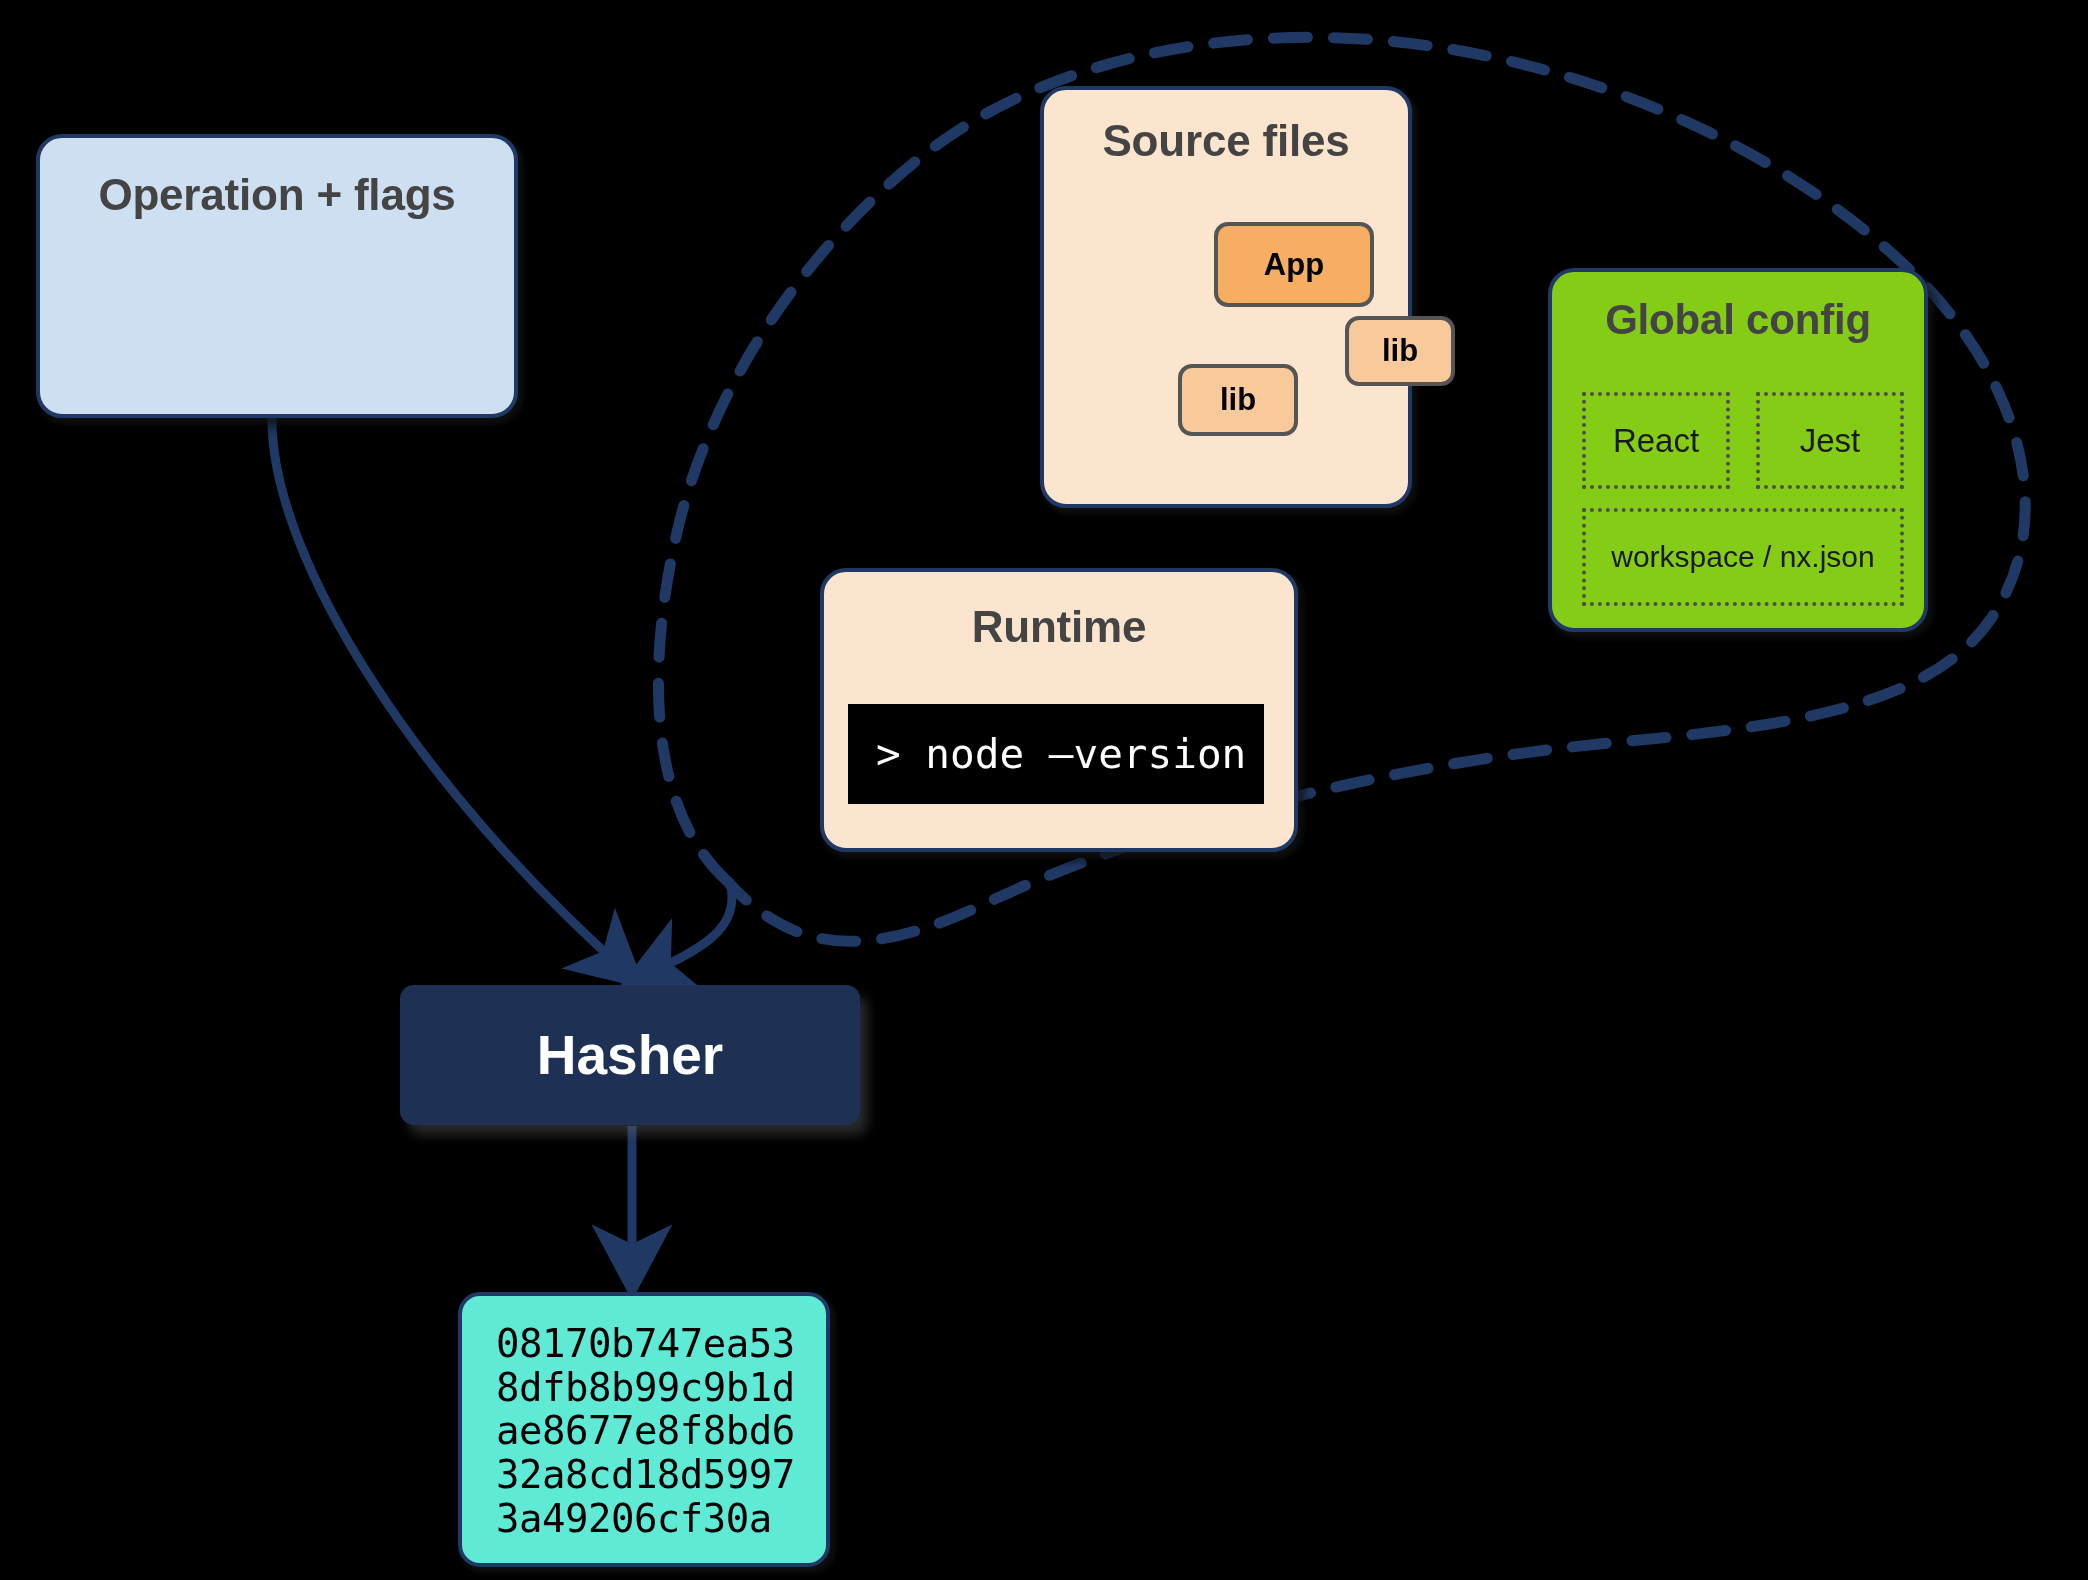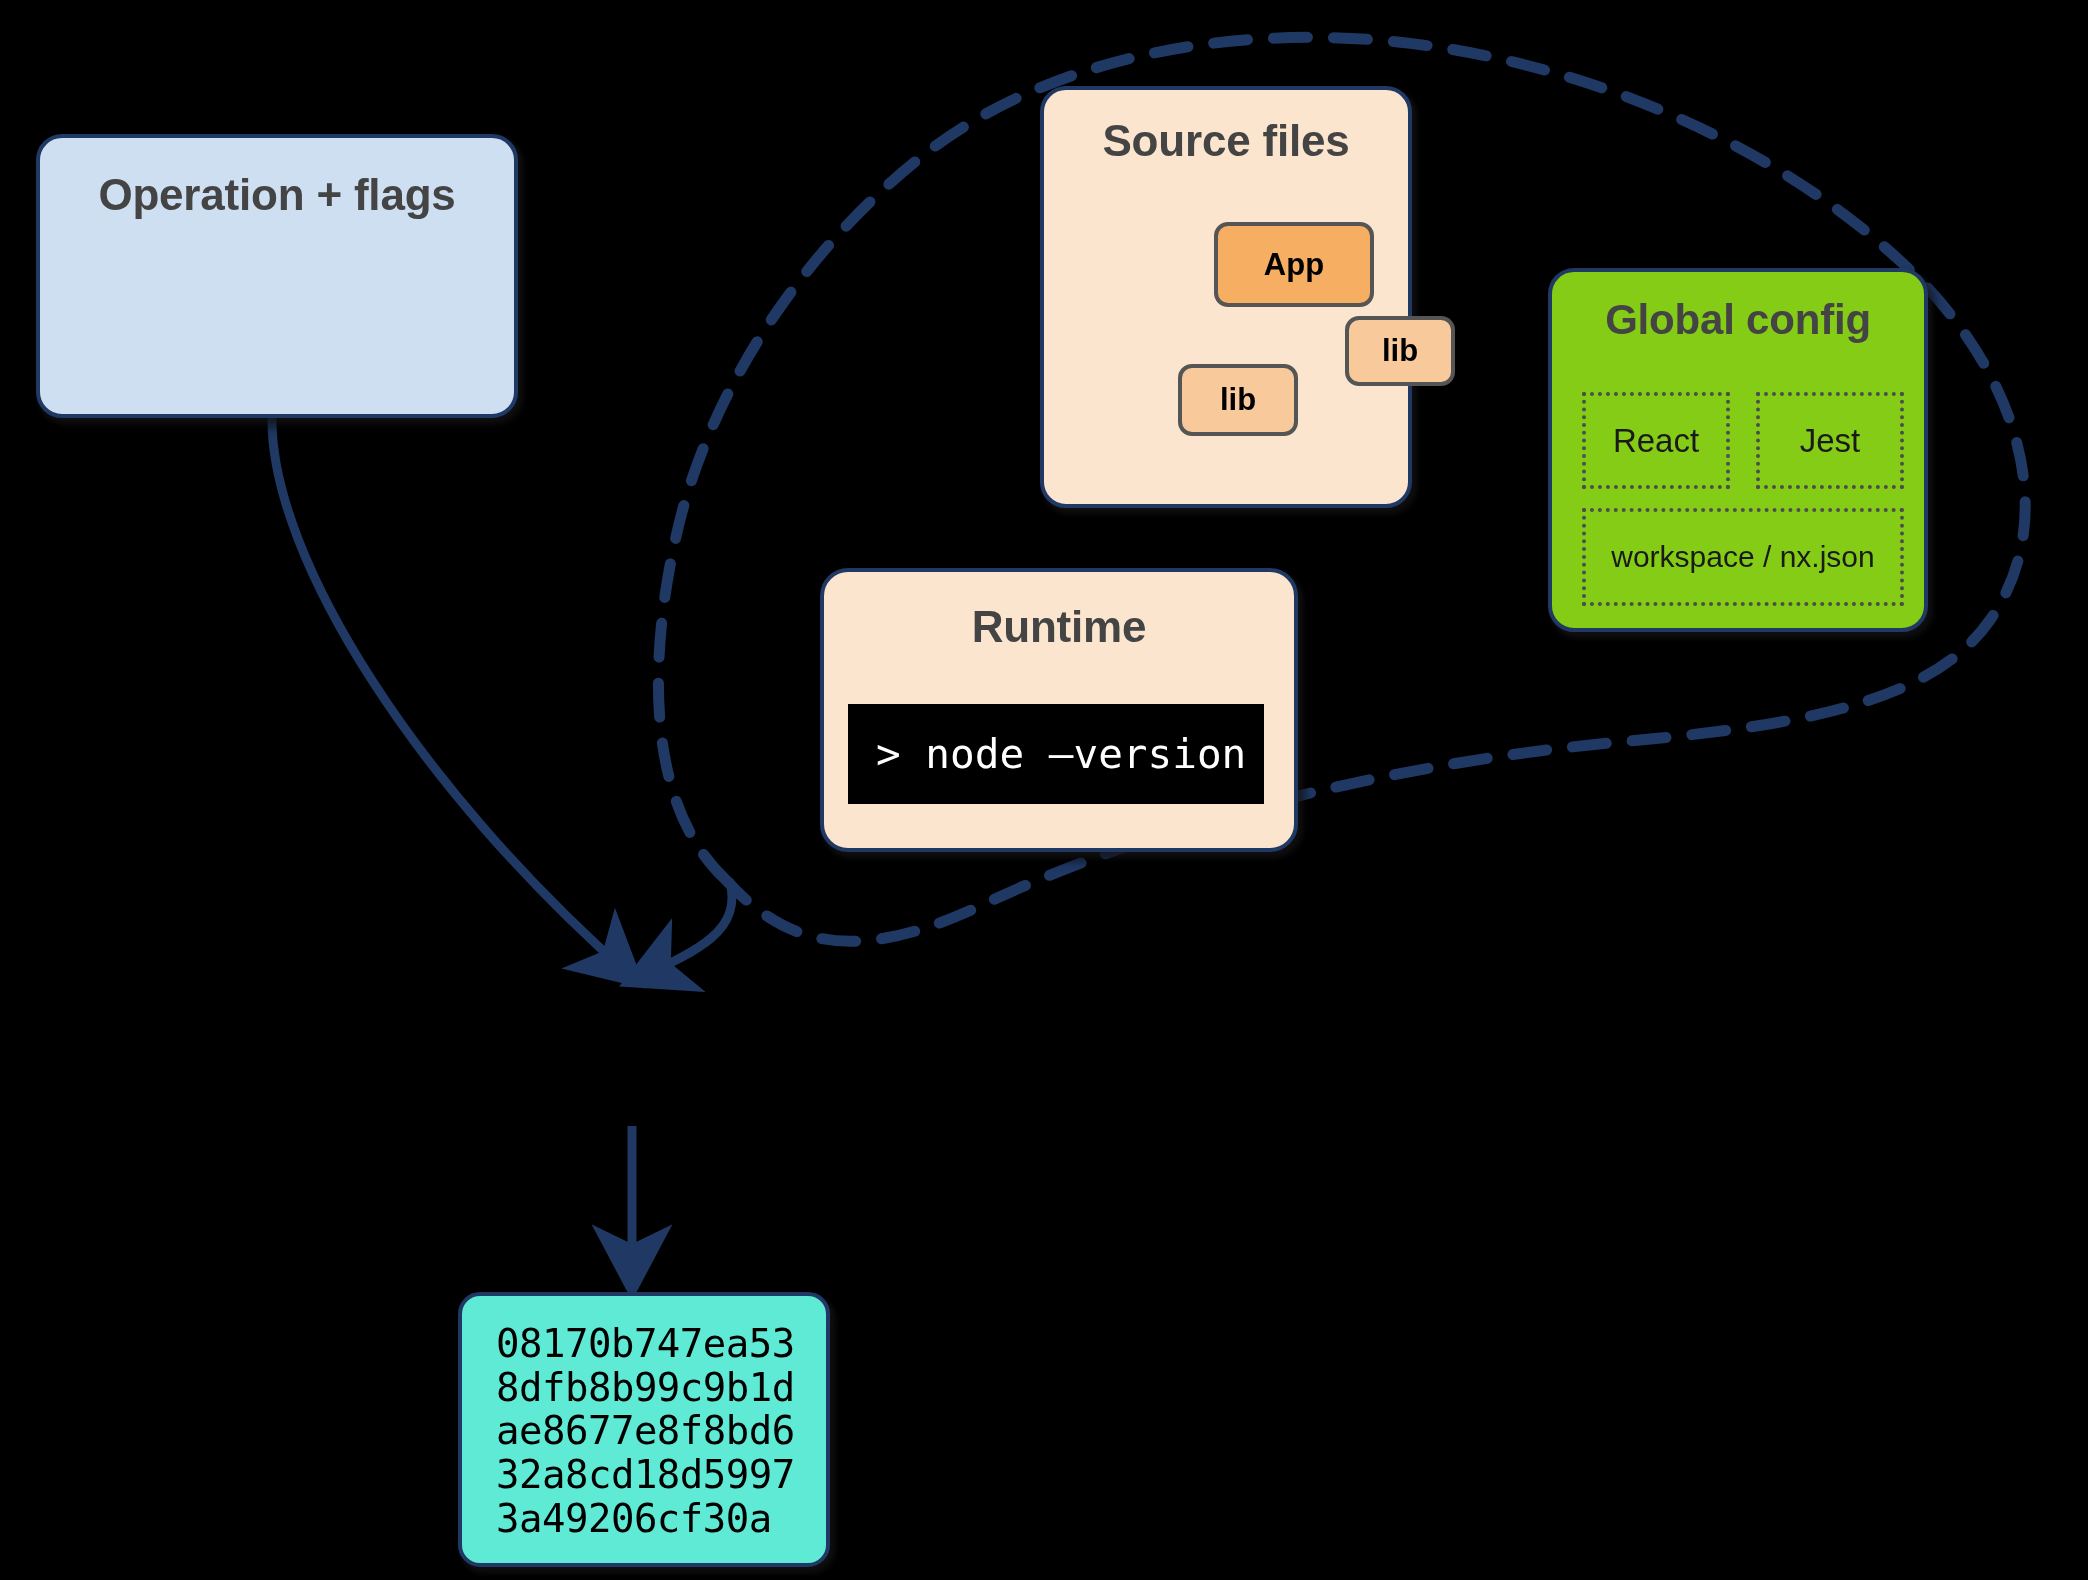--- a/index.html
+++ b/index.html
@@ -107,21 +107,20 @@
   }
   #cfg-react { left: 30px; top: 120px; width: 148px; height: 97px; }
   #cfg-jest  { left: 204px; top: 120px; width: 148px; height: 97px; }
   #cfg-ws    { left: 30px; top: 236px; width: 322px; height: 98px; font-size: 30px; }
 
   
   #rt-card {
     left: 820px; top: 568px;
     width: 478px; height: 284px;
     background: #FCE5CE;
-    border-radius: 28px;
   }
   #rt-card .card-title { font-size: 44px; margin-top: 30px; }
   #rt-term {
     position: absolute;
     left: 24px; top: 132px;
     width: 416px; height: 100px;
     font-size: 41px;
     padding-left: 28px;
     box-sizing: border-box;
   }
@@ -216,20 +215,21 @@
     <div class="dotbox" id="cfg-react">React</div>
     <div class="dotbox" id="cfg-jest">Jest</div>
     <div class="dotbox" id="cfg-ws">workspace / nx.json</div>
   </div>
 
   <div class="card" id="rt-card">
     <div class="card-title">Runtime</div>
     <div class="term" id="rt-term">&gt; node –version</div>
   </div>
 
+  <div id="hasher">Hasher</div>
 
   <div class="card" id="hash-card">
     <div id="hash-text">08170b747ea53
 8dfb8b99c9b1d
 ae8677e8f8bd6
 32a8cd18d5997
 3a49206cf30a</div>
   </div>
 
 </div>

